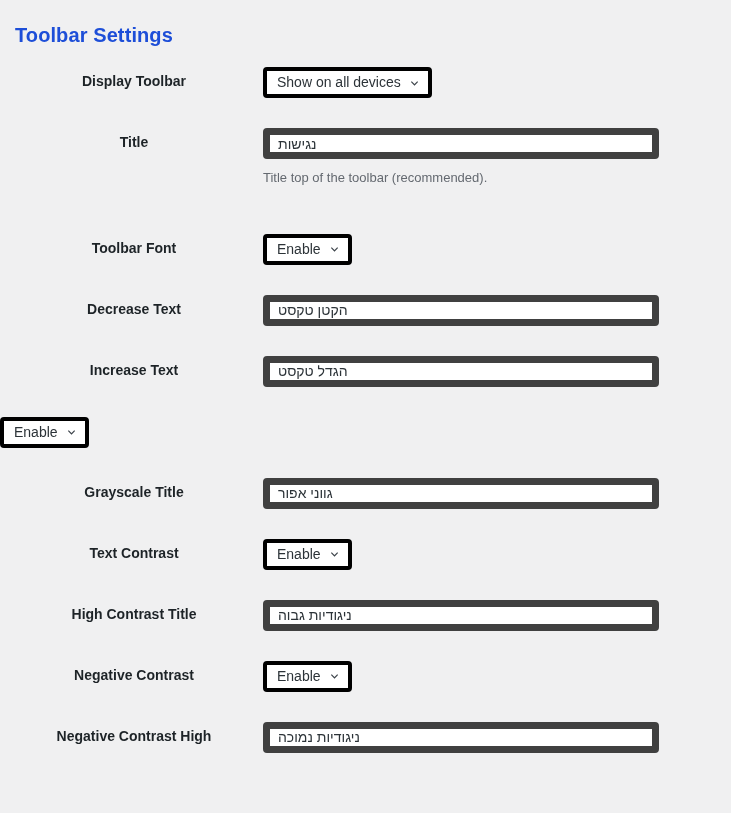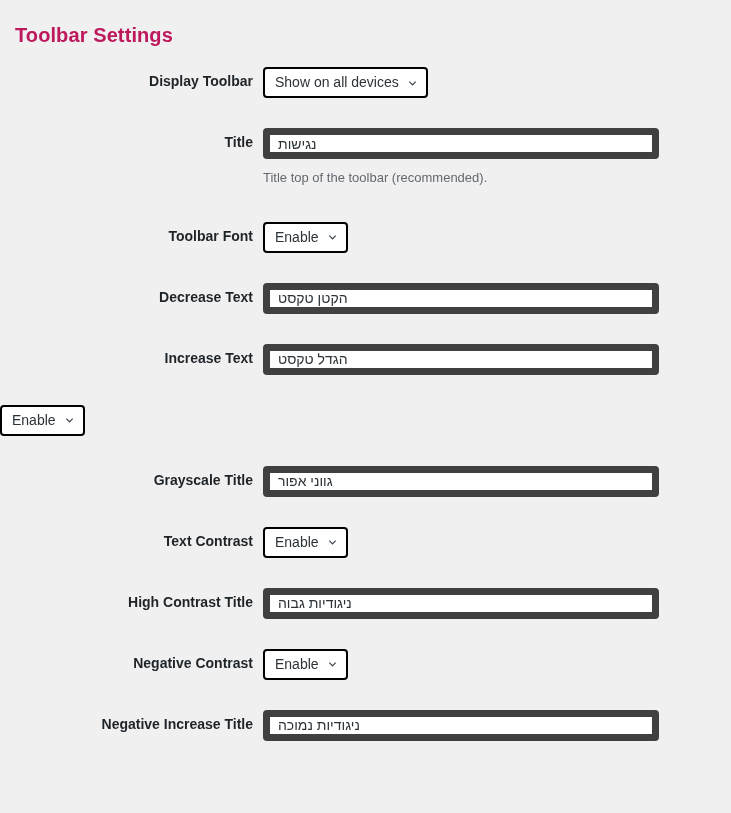--- a/index.html
+++ b/index.html
@@ -21,21 +21,21 @@
     box-sizing: border-box;
     padding: 0;
   }
   .page-title {
     position: absolute;
     left: 15px;
     top: 9px;
     font-size: 20px;
     font-weight: 600;
     line-height: 1.3;
-    color: #be185d;
+    color: #1d4ed8;
     letter-spacing: 0.1px;
     white-space: nowrap;
   }
   .form-table {
     position: absolute;
     left: 0;
     top: 52px;
     width: 731px;
     border-collapse: collapse;
   }
@@ -44,38 +44,38 @@
     align-items: flex-start;
   }
   .row-label {
     width: 263px;
     box-sizing: border-box;
     padding: 20px 10px 20px 15px;
     font-size: 14px;
     font-weight: 600;
     line-height: 1.3;
     color: #1d2327;
-    text-align: right;
+    text-align: center;
     white-space: nowrap;
   }
   .row-field {
     flex: 1;
     box-sizing: border-box;
     padding: 15px 10px 15px 0;
   }
   
   .select-box {
     position: relative;
     display: inline-flex;
     align-items: center;
     box-sizing: border-box;
     height: 31px;
     padding: 0 27px 0 10px;
     background: #ffffff;
-    border: 2px solid #000000;
+    border: 4px solid #000000;
     border-radius: 4px;
     font-size: 14px;
     line-height: 29px;
     color: #2c3338;
     box-shadow: 0 0 0 transparent;
     white-space: nowrap;
     cursor: pointer;
   }
   .select-box .select-value {
     font-size: 14px;
@@ -103,21 +103,21 @@
     border-radius: 4px;
     font-family: "Liberation Sans", "DejaVu Sans", sans-serif;
     font-size: 14px;
     line-height: 29px;
     color: #2c3338;
     outline: none;
     text-align: left;
     direction: ltr;
   }
   .field-desc {
-    margin: 9px 0 4px 0;
+    margin: 9px 0 16px 0;
     font-size: 13px;
     line-height: 1.5;
     color: #646970;
     font-style: normal;
   }
   
   .row-sel .row-field { padding-top: 15px; padding-bottom: 15px; }
   .row-txt .row-field { padding-top: 15px; padding-bottom: 15px; }
 </style>
 </head>
@@ -207,20 +207,20 @@
         <div class="row-field"><div class="select-box">
             <span class="select-value">Enable</span>
             <span class="chevron">
               <svg viewBox="0 0 20 20" width="11" height="11" aria-hidden="true">
                 <path d="M5 6l5 5 5-5 1.5 1.4-6.5 6.5L3.5 7.4z" fill="#3c434a"></path>
               </svg>
             </span>
           </div></div>
       </div>
       <div class="form-row row-txt">
-        <div class="row-label">Negative Increase Title</div>
+        <div class="row-label">Negative Contrast High</div>
         <div class="row-field">
           <input type="text" class="text-input" placeholder="" value="ניגודיות נמוכה" style="">
         </div>
       </div>
     </div>
 
 </div>
 
 </body></html>

